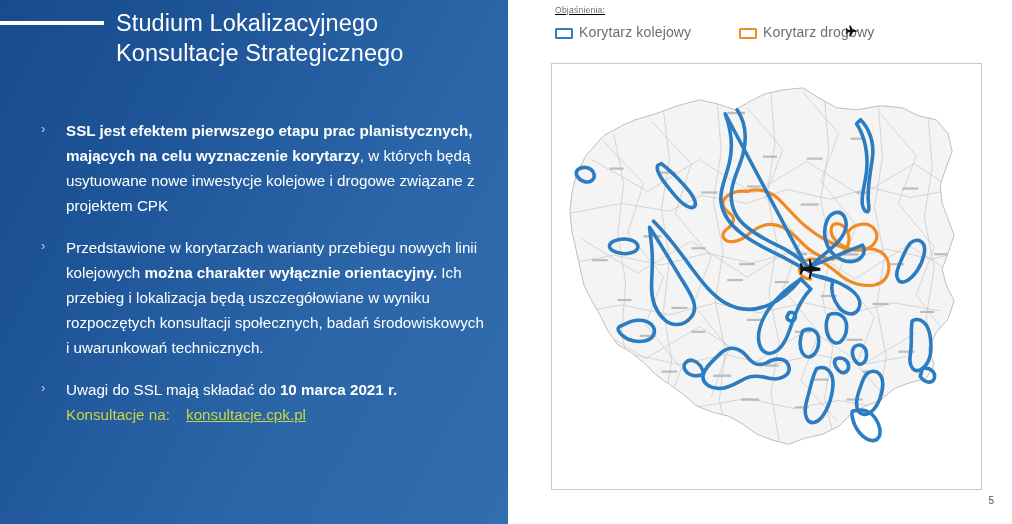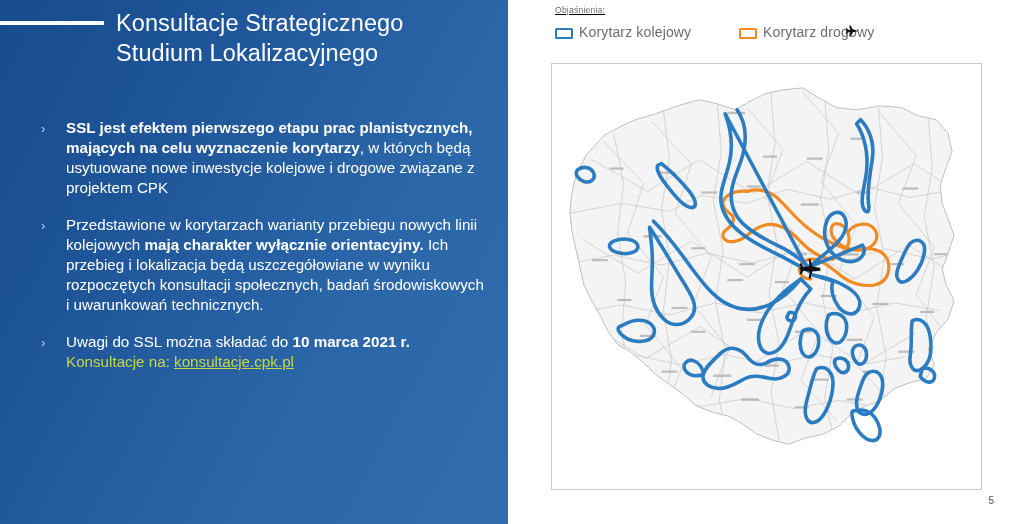--- a/index.html
+++ b/index.html
@@ -27,26 +27,26 @@
   }
   .title div{white-space:nowrap;}
 
   .bullets{position:absolute;left:36px;top:118px;width:448px;}
   .bullet{position:relative;display:flex;margin-bottom:17px;}
   .chev{
     width:30px;flex:0 0 30px;color:#bcd2ea;font-size:13px;line-height:22px;
     padding-left:5px;box-sizing:border-box;font-weight:400;
   }
   .btext{
-    flex:1 1 auto;color:#ffffff;font-size:15.2px;line-height:20px;
+    flex:1 1 auto;color:#ffffff;font-size:15.2px;line-height:25px;
     font-weight:400;
   }
   .btext b{font-weight:700;}
   .lnk{color:#c6d743;}
-  .lnk u{text-decoration:underline;}
+  .lnk u{text-decoration:underline;margin-left:12px;}
 
   
   .right{position:absolute;left:508px;top:0;width:504px;height:524px;background:#fff;}
 
   .legend{position:absolute;left:47px;top:4px;width:440px;text-decoration:underline;}
   .legend-title{
     color:#6d6d6d;font-size:8.6px;line-height:12px;letter-spacing:.2px;
     font-family:"Liberation Sans", sans-serif;
   }
   .legend-row{position:absolute;top:20px;left:0;width:440px;height:34px;}
@@ -86,44 +86,44 @@
 </head>
 <body>
 
 <div class="slide">
 
   <div class="blue-panel">
 
     <div class="title-rule"></div>
 
     <div class="title">
+      <div>Studium Lokalizacyjnego</div>
       <div>Konsultacje Strategicznego</div>
-      <div>Studium Lokalizacyjnego</div>
     </div>
 
     <div class="bullets">
 
       <div class="bullet">
         <div class="chev">›</div>
         <div class="btext">
           <b>SSL jest efektem pierwszego etapu prac planistycznych, mających na celu wyznaczenie korytarzy</b><span>, w których będą usytuowane nowe inwestycje kolejowe i drogowe związane z projektem CPK</span>
         </div>
       </div>
 
       <div class="bullet">
         <div class="chev">›</div>
         <div class="btext">
-          <span>Przedstawione w korytarzach warianty przebiegu nowych linii kolejowych </span><b>mają charakter wyłącznie orientacyjny.</b><span> Ich przebieg i lokalizacja będą uszczegółowiane w wyniku rozpoczętych konsultacji społecznych, badań środowiskowych i uwarunkowań technicznych.</span>
+          <span>Przedstawione w korytarzach warianty przebiegu nowych linii kolejowych </span><b>można charakter wyłącznie orientacyjny.</b><span> Ich przebieg i lokalizacja będą uszczegółowiane w wyniku rozpoczętych konsultacji społecznych, badań środowiskowych i uwarunkowań technicznych.</span>
         </div>
       </div>
 
       <div class="bullet">
         <div class="chev">›</div>
         <div class="btext">
-          <span>Uwagi do SSL można składać do </span><b>10 marca 2021 r.</b><br>
+          <span>Uwagi do SSL mają składać do </span><b>10 marca 2021 r.</b><br>
           <span class="lnk">Konsultacje na: </span><a class="lnk" href="#" style="text-decoration:none;"><u>konsultacje.cpk.pl</u></a>
         </div>
       </div>
 
     </div>
   </div>
 
   <div class="right">
 
     <div class="legend">

